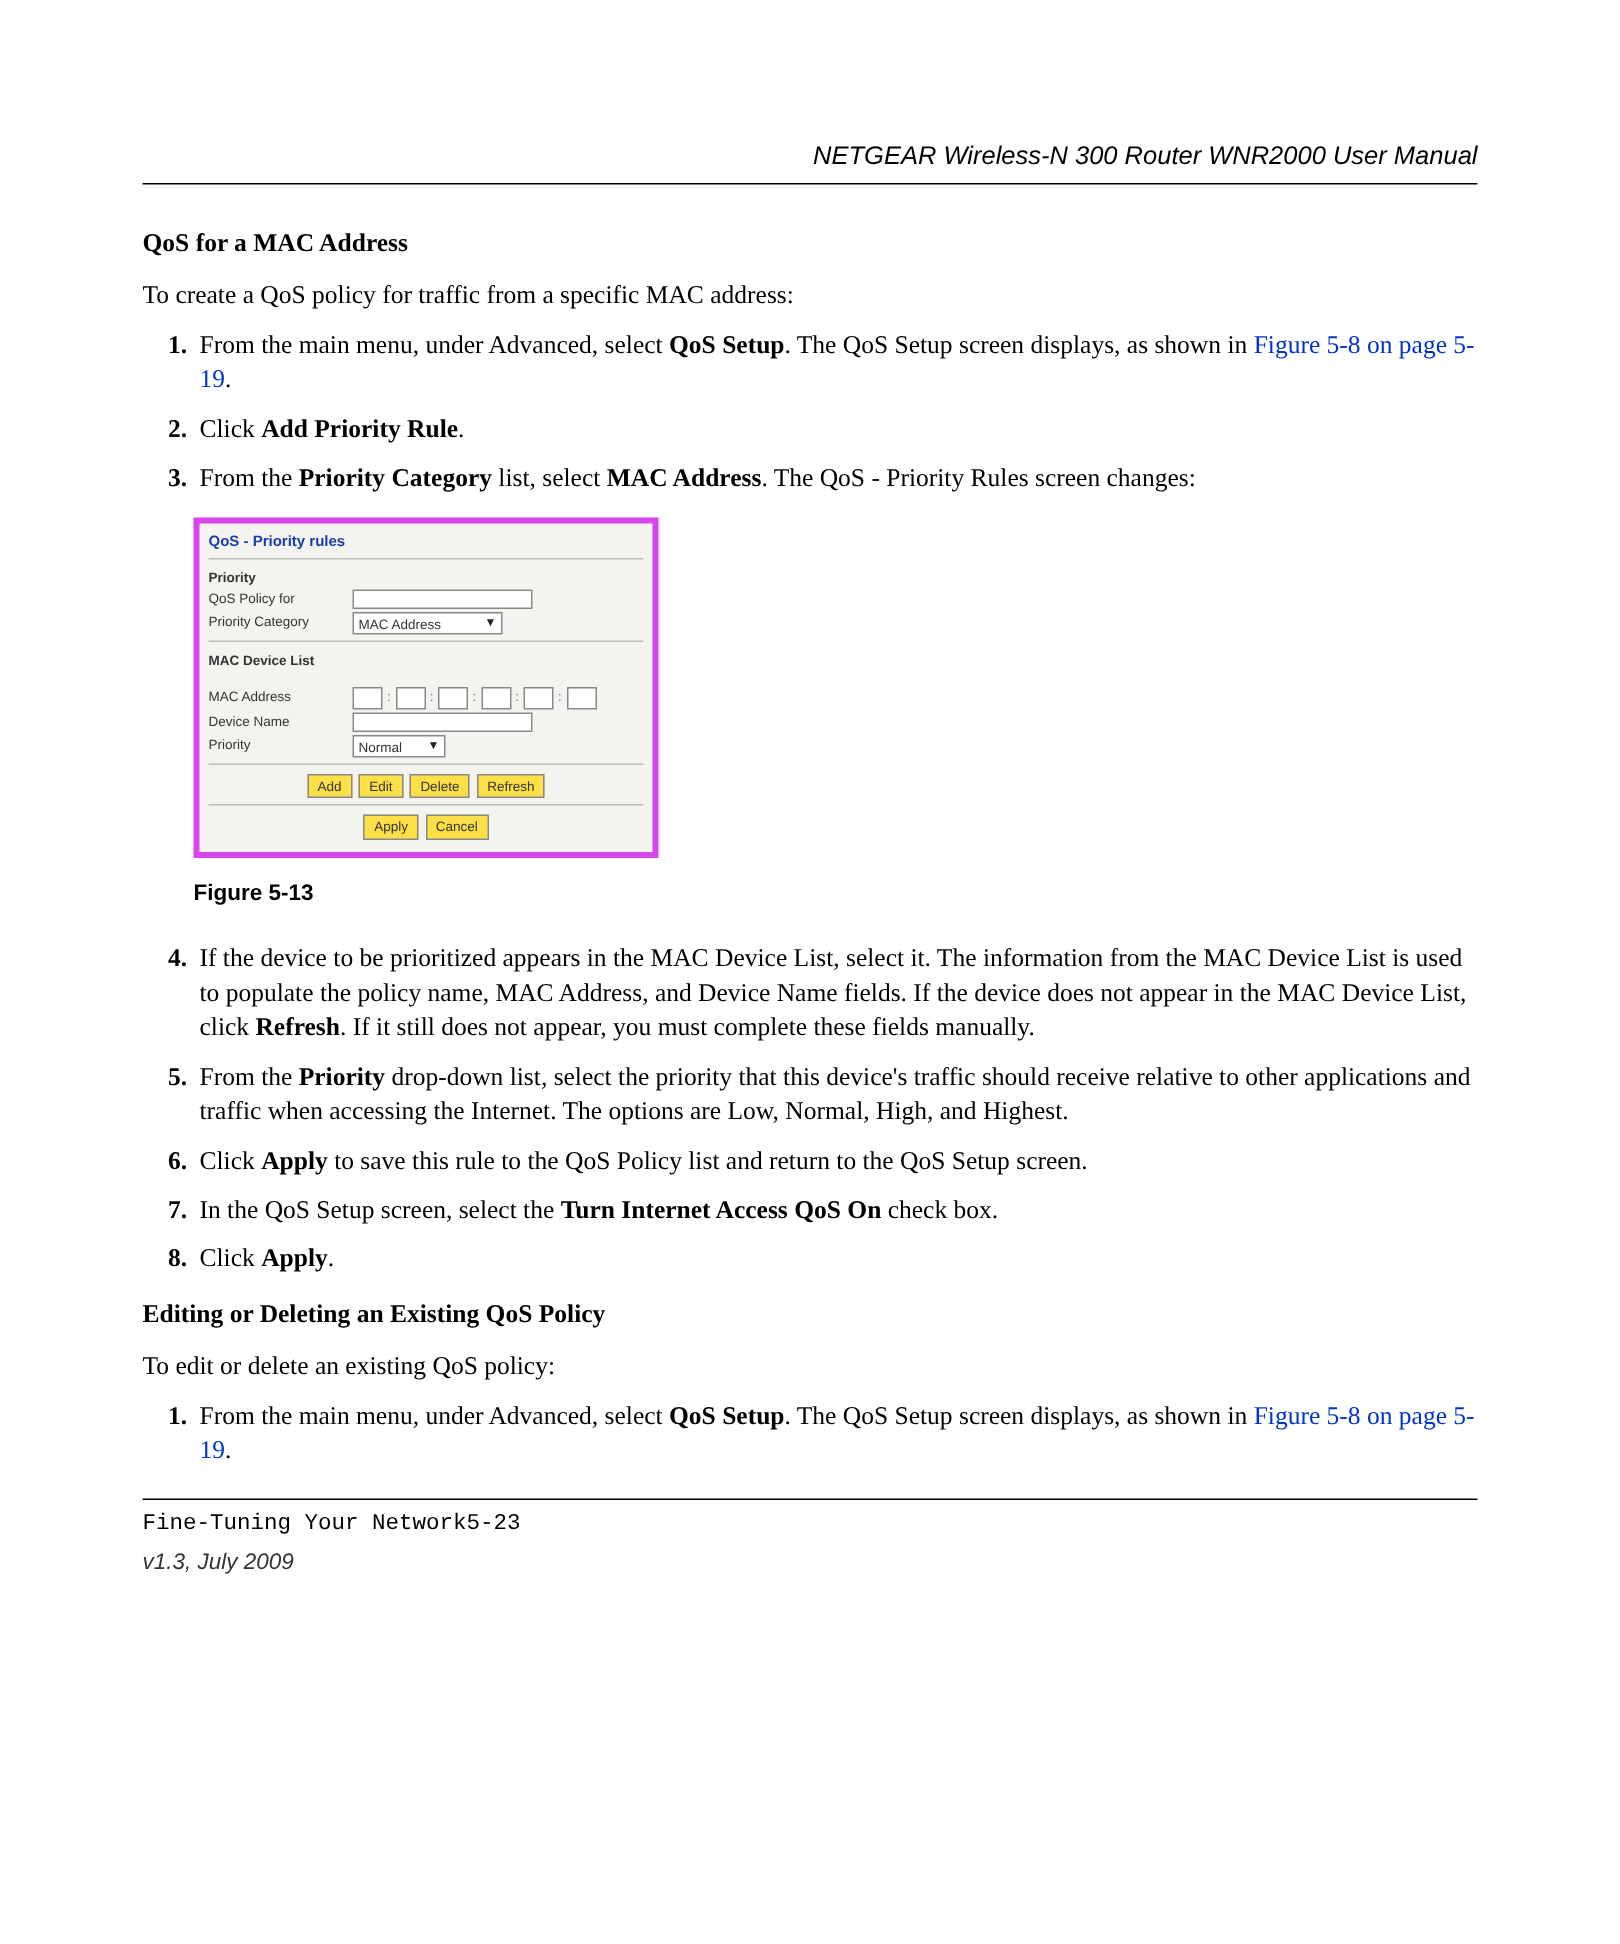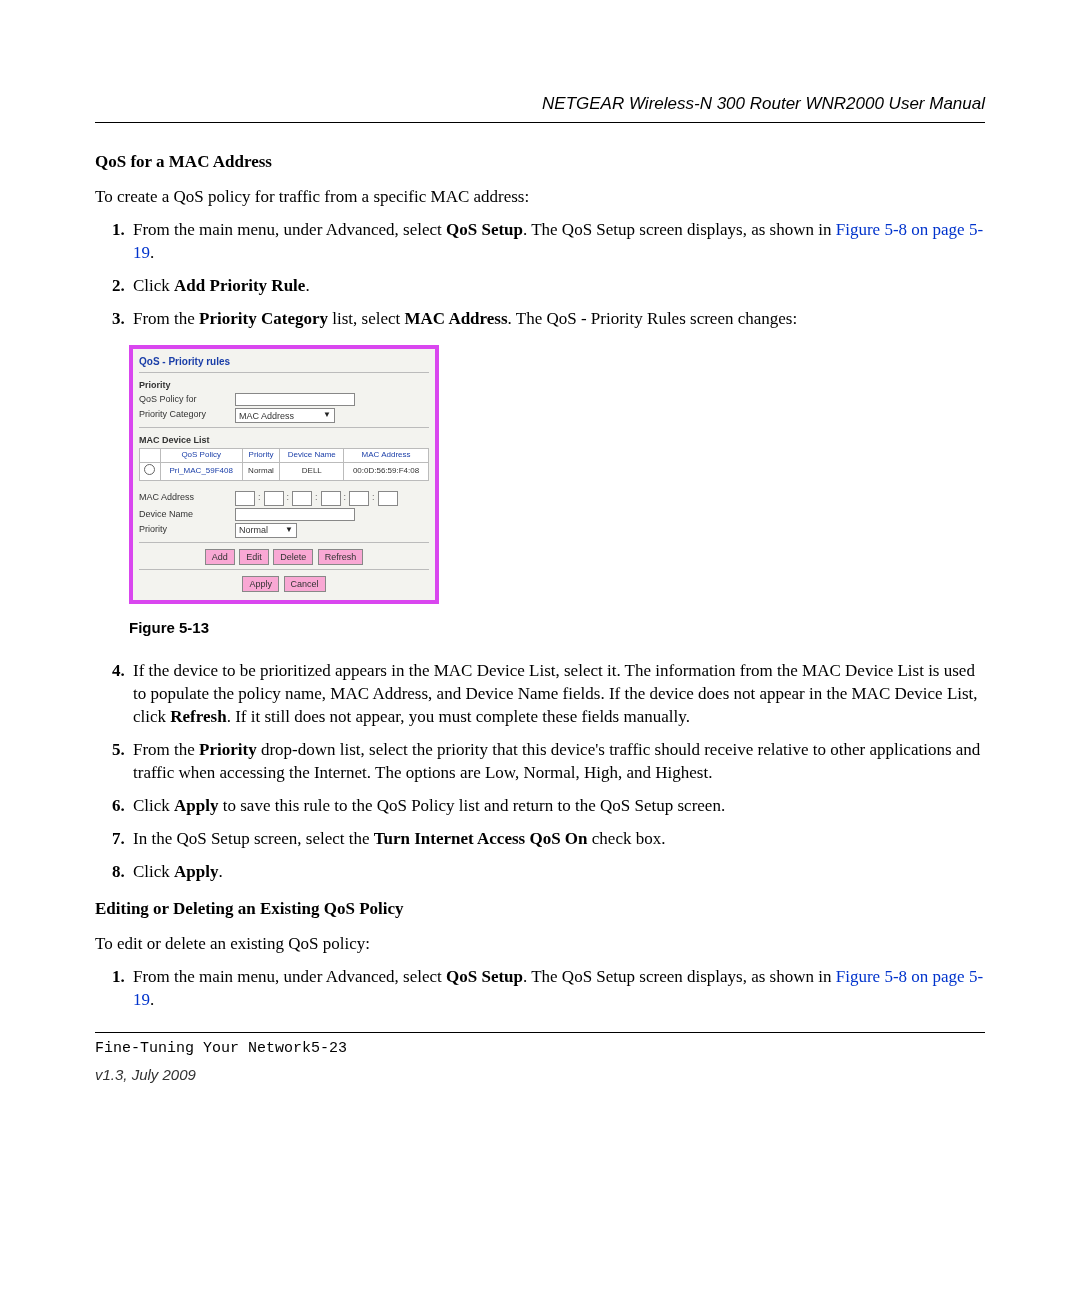--- a/index.html
+++ b/index.html
@@ -111,21 +111,21 @@
     border: 1px solid #bbb; padding: 1px 3px; text-align: center;
     background: #fff; font-size: 8px;
   }
   .fb-table th { font-weight: normal; color: #1a3ea8; }
   .fb-table td.link { color: #1a3ea8; }
   .fb-mac-inputs { display: flex; gap: 3px; }
   .fb-mac-inputs .seg { width: 18px; height: 13px; background: #fff; border: 1px solid #888; text-align: center; font-size: 8px; line-height: 13px; }
   .fb-sep { color: #666; font-size: 9px; line-height: 13px; }
   .fb-btnrow { text-align: center; margin-top: 6px; }
   .fb-btn {
-    display: inline-block; background: #f9a8d4; border: 1px solid #888;
+    display: inline-block; background: #fde047; border: 1px solid #888;
     padding: 1px 6px; font-size: 9px; margin: 0 1px;
   }
   .radio-dot {
     width: 9px; height: 9px; border: 1px solid #666; border-radius: 50%;
     display: inline-block; background: #fff;
   }
 </style>
 </head>
 <body>
 
@@ -157,38 +157,20 @@
   </div>
   <div class="fb-row">
     <span class="lbl">Priority Category</span>
     <span class="fb-select w100">
       <span>MAC Address</span>
       <span class="chev">▼</span>
     </span>
   </div>
   <hr class="fb-hr">
   <div class="fb-sec-label">MAC Device List</div>
-  <table class="fb-table">
-    <tbody>
-        <tr>
-      <th></th>
-      <th>QoS Policy</th>
-      <th>Priority</th>
-      <th>Device Name</th>
-      <th>MAC Address</th>
-    </tr>
-    <tr>
-      <td><span class="radio-dot"></span></td>
-      <td class="link">Pri_MAC_59F408</td>
-      <td>Normal</td>
-      <td>DELL</td>
-      <td>00:0D:56:59:F4:08</td>
-    </tr>
-  </tbody>
-    </table>
   <div style="height:8px"></div>
   <div class="fb-row">
     <span class="lbl">MAC Address</span>
     <span class="fb-mac-inputs">
       <span class="seg"></span>
         <span class="fb-sep">:</span>
       <span class="seg"></span>
         <span class="fb-sep">:</span>
       <span class="seg"></span>
         <span class="fb-sep">:</span>

